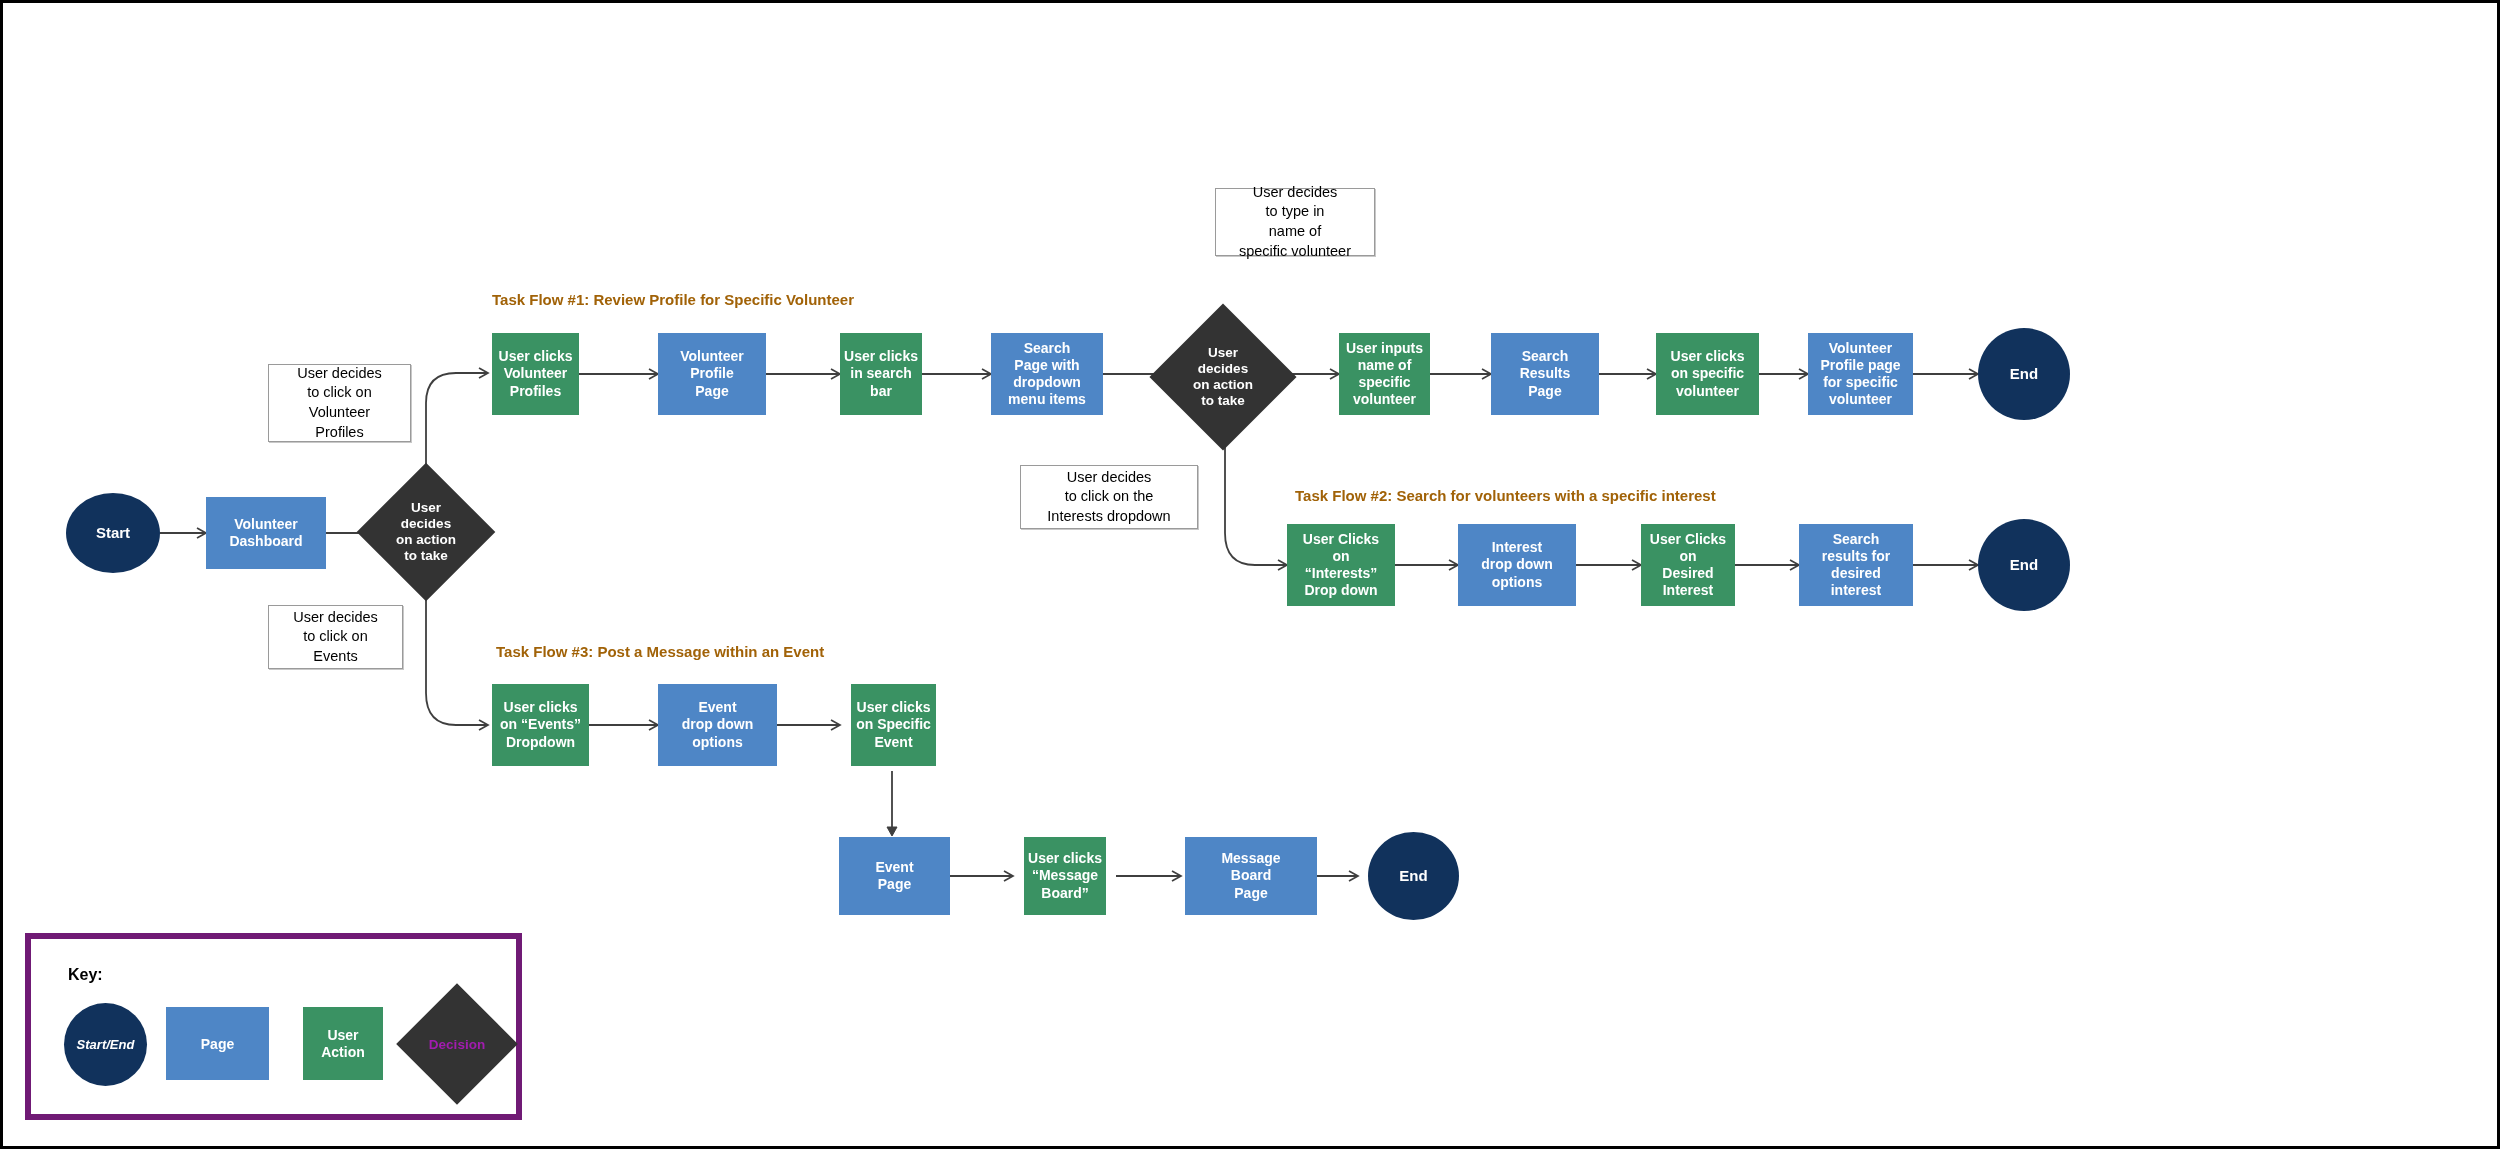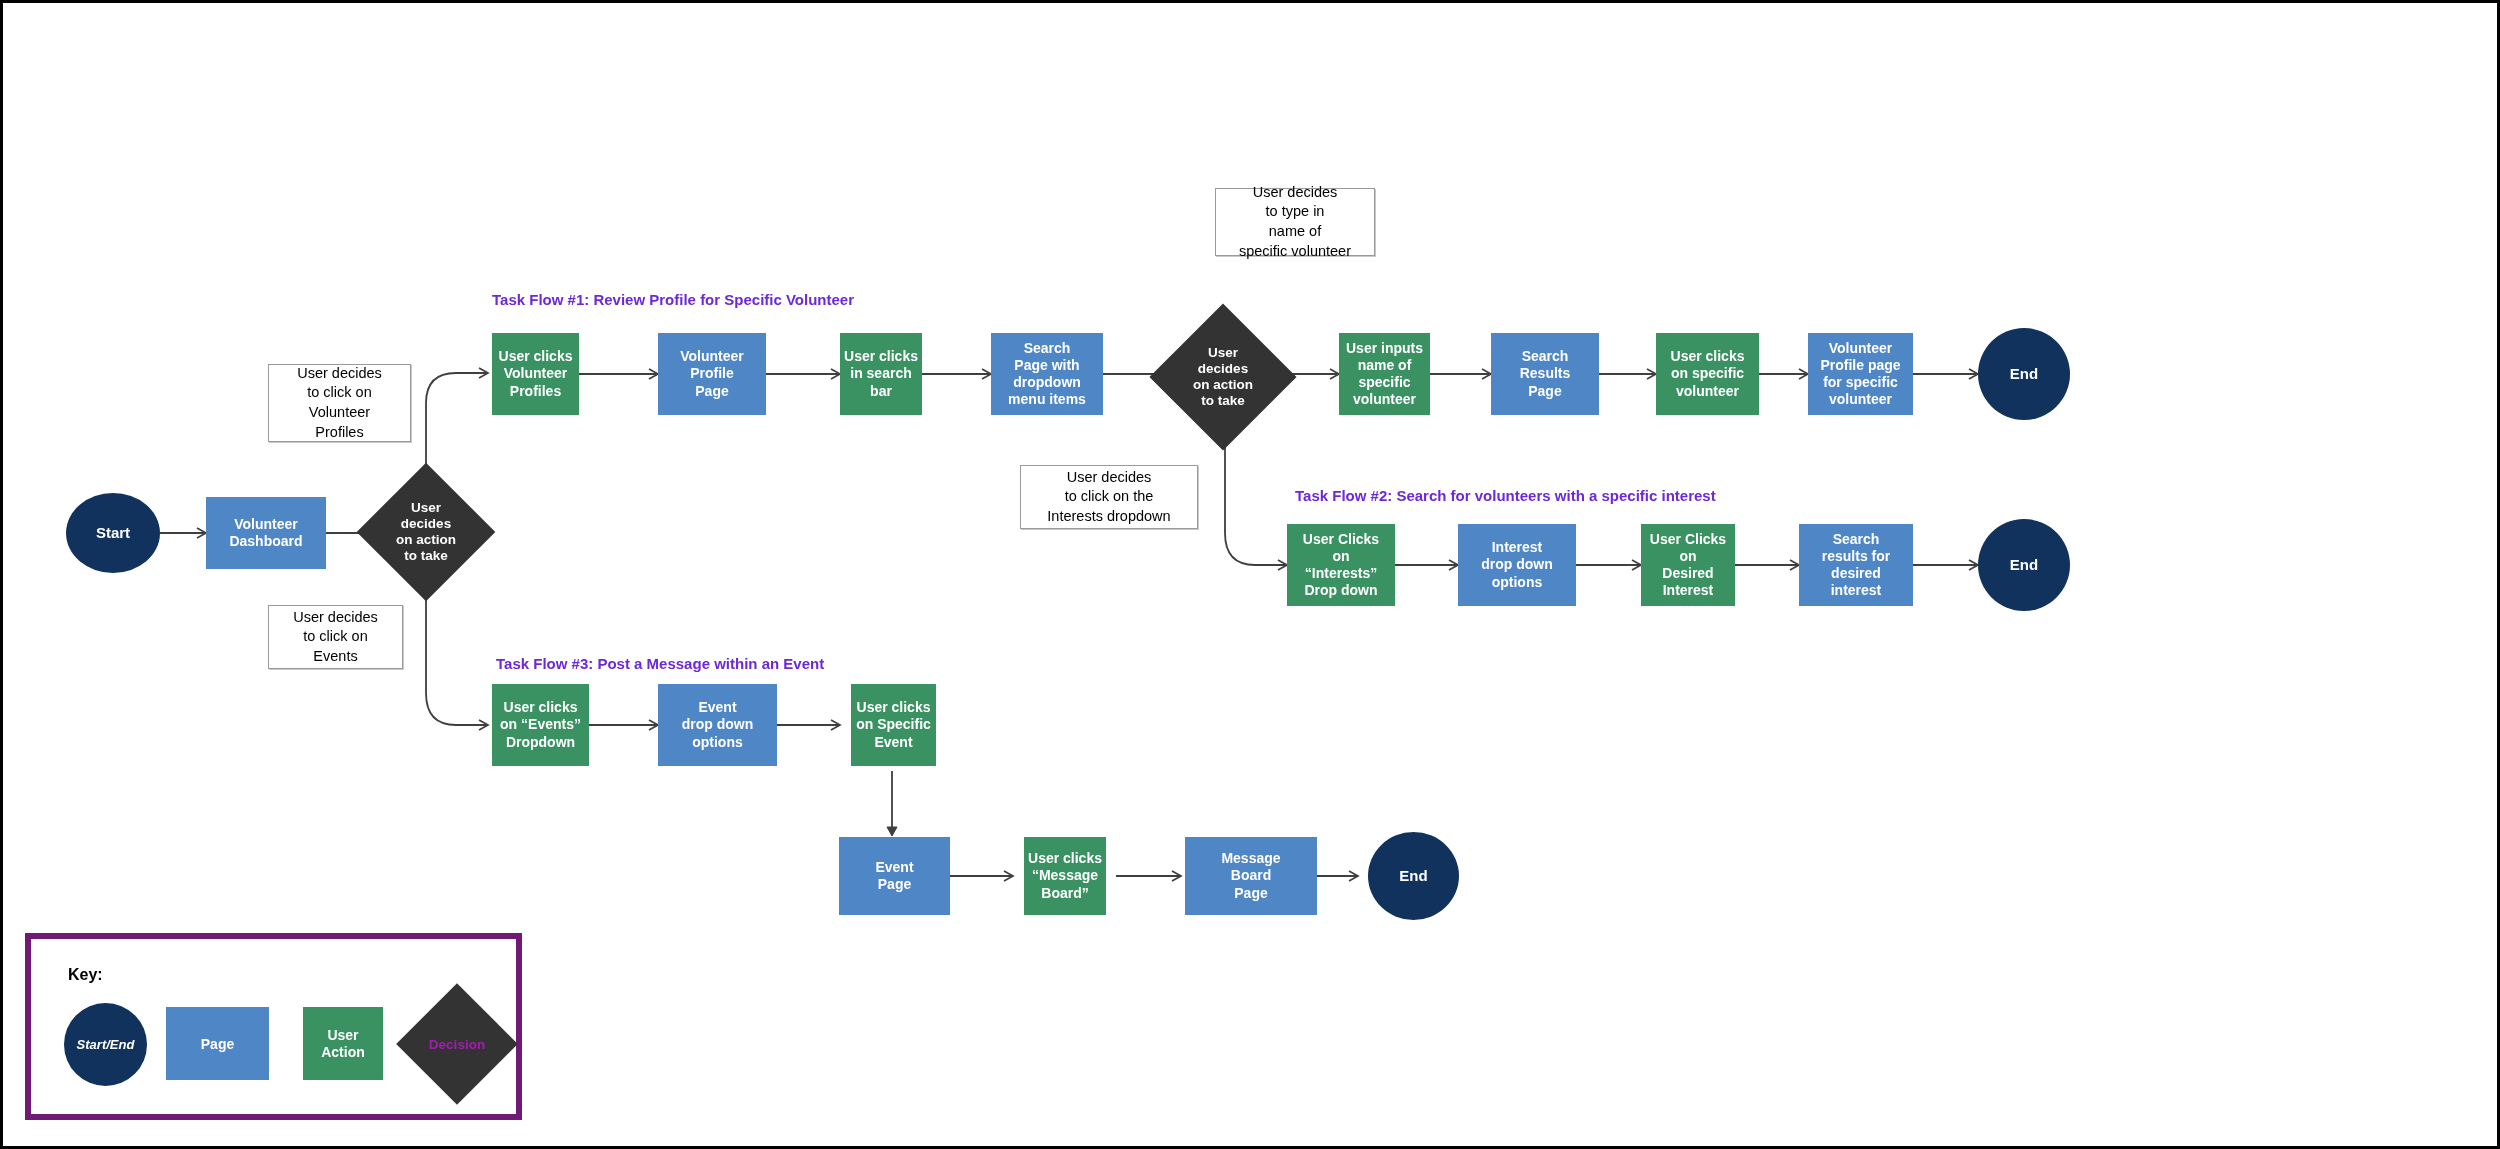--- a/index.html
+++ b/index.html
@@ -71,21 +71,21 @@
     text-align: center;
     color: #000000;
     font-weight: 400;
     font-size: 14.5px;
     line-height: 1.35;
     box-sizing: border-box;
     white-space: pre-line;
   }
   .flow-title {
     position: absolute;
-    color: #6d28d9;
+    color: #a16207;
     font-weight: 700;
     font-size: 15px;
     white-space: nowrap;
   }
   
   #legend {
     position: absolute;
     left: 22px;
     top: 930px;
     width: 497px;
@@ -229,21 +229,21 @@
 
       <line x1="889" y1="768" x2="889" y2="832" marker-end="url(#solidArrow)"></line>
       <line x1="947" y1="873" x2="1010" y2="873" marker-end="url(#openArrow)"></line>
       <line x1="1113" y1="873" x2="1178" y2="873" marker-end="url(#openArrow)"></line>
       <line x1="1292" y1="873" x2="1355" y2="873" marker-end="url(#openArrow)"></line>
     </g>
   </svg>
 
   <div class="flow-title" style="left:489px; top:288px;">Task Flow #1: Review Profile for Specific Volunteer</div>
   <div class="flow-title" style="left:1292px; top:484px;">Task Flow #2: Search for volunteers with a specific interest</div>
-  <div class="flow-title" style="left:493px; top:640px;margin-top:12px;">Task Flow #3: Post a Message within an Event</div>
+  <div class="flow-title" style="left:493px; top:640px;">Task Flow #3: Post a Message within an Event</div>
 
   <div class="note-node" style="left:265px; top:361px; width:143px; height:78px;">User decides
 to click on
 Volunteer
 Profiles</div>
   <div class="note-node" style="left:265px; top:602px; width:135px; height:64px;">User decides
 to click on
 Events</div>
   <div class="note-node" style="left:1212px; top:185px; width:160px; height:68px;">User decides
 to type in

